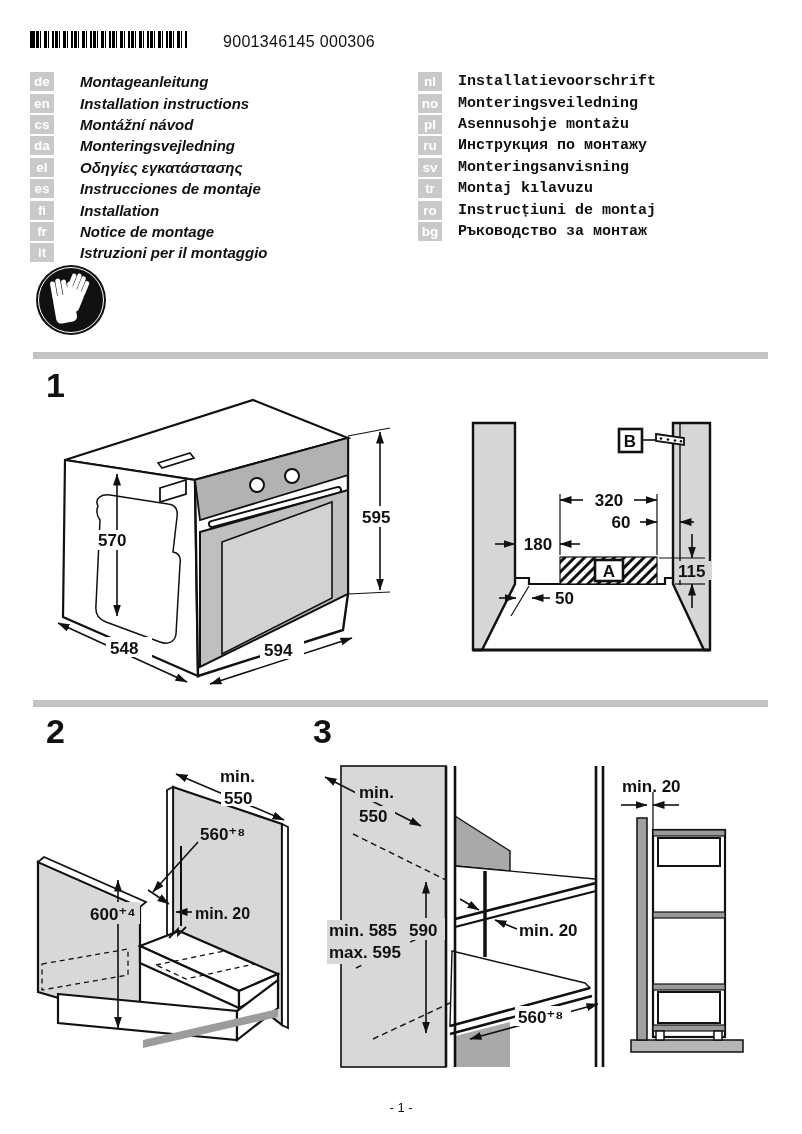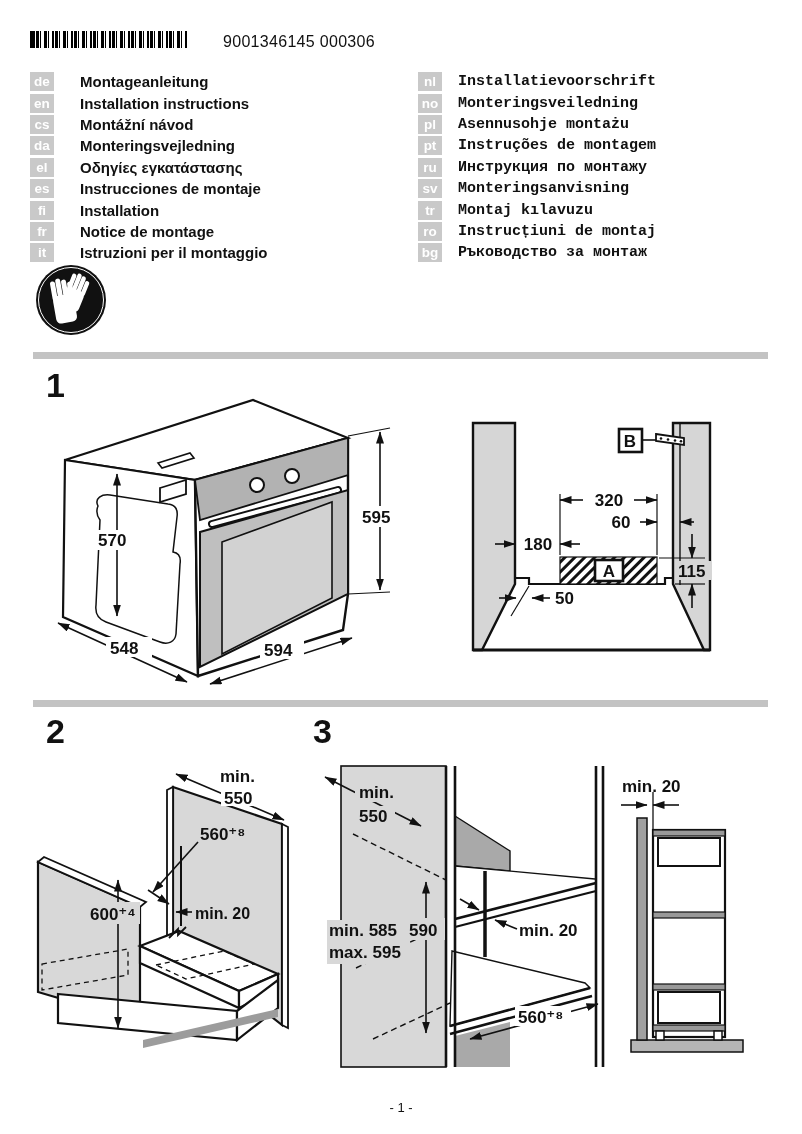--- a/index.html
+++ b/index.html
@@ -13,21 +13,21 @@
       #000 7px 8px,#fff 8px 11px,#000 11px 14px,#fff 14px 15px,#000 15px 16px,#fff 16px 19px);}
   .barcode-num{left:187px;top:33px;font-size:16px;letter-spacing:.3px;margin-left:36px;}
 
   
   .lang-col{top:71px;display:flex;flex-direction:column;}
   .lang-col.left{left:30px;} .lang-col.right{left:418px;}
   .lang-row{display:flex;align-items:center;height:21.4px;}
   .badge{width:24px;height:19px;background:#c9c9c9;color:#fff;font-weight:bold;font-size:13.5px;
          display:flex;align-items:center;justify-content:center;flex:0 0 auto;}
   .lang-name{font-weight:bold;font-size:15px;white-space:nowrap;}
-  .left .lang-name{margin-left:26px;} .right .lang-name{margin-left:16px;font-family:Liberation Mono, monospace;}
+  .left .lang-name{margin-left:26px;font-style:italic;} .right .lang-name{margin-left:16px;font-family:Liberation Mono, monospace;}
 
   .rule{left:33px;width:735px;height:7px;background:#c3c3c3;}
   .fignum{font-weight:bold;font-size:34px;line-height:1;}
   .footer{left:0;top:1100px;width:802px;text-align:center;font-size:13px;}
 
   svg text{font-family:"Liberation Sans","DejaVu Sans",sans-serif;font-weight:bold;font-size:17px;fill:#111;}
   .ln{stroke:#111;fill:none;}
   .fw{fill:#fff;stroke:#111;}
   .fg{stroke:#111;}
 </style>
@@ -83,24 +83,20 @@
         <span class="badge">nl</span>
         <span class="lang-name">Installatievoorschrift</span>
       </div>
     <div class="lang-row">
         <span class="badge">no</span>
         <span class="lang-name">Monteringsveiledning</span>
       </div>
     <div class="lang-row">
         <span class="badge">pl</span>
         <span class="lang-name">Asennusohje montażu</span>
-      </div>
-    <div class="lang-row">
-        <span class="badge">pt</span>
-        <span class="lang-name">Instruções de montagem</span>
       </div>
     <div class="lang-row">
         <span class="badge">ru</span>
         <span class="lang-name">Инструкция по монтажу</span>
       </div>
     <div class="lang-row">
         <span class="badge">sv</span>
         <span class="lang-name">Monteringsanvisning</span>
       </div>
     <div class="lang-row">

